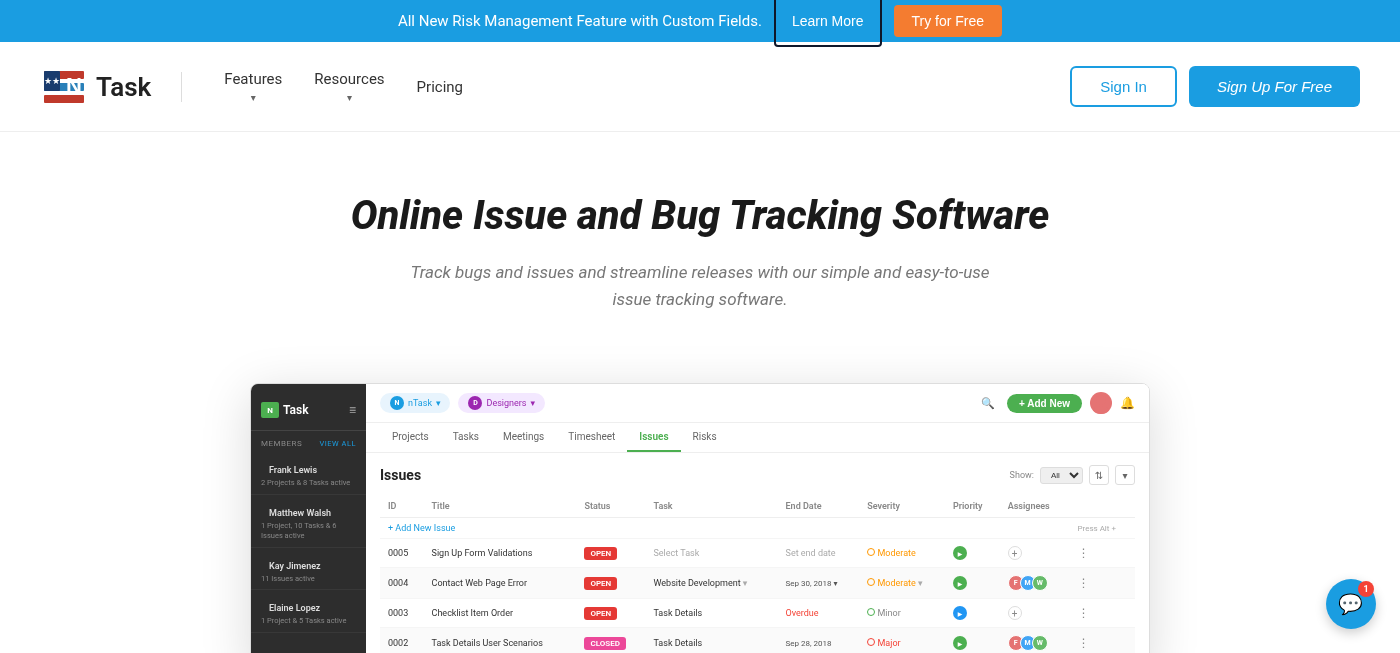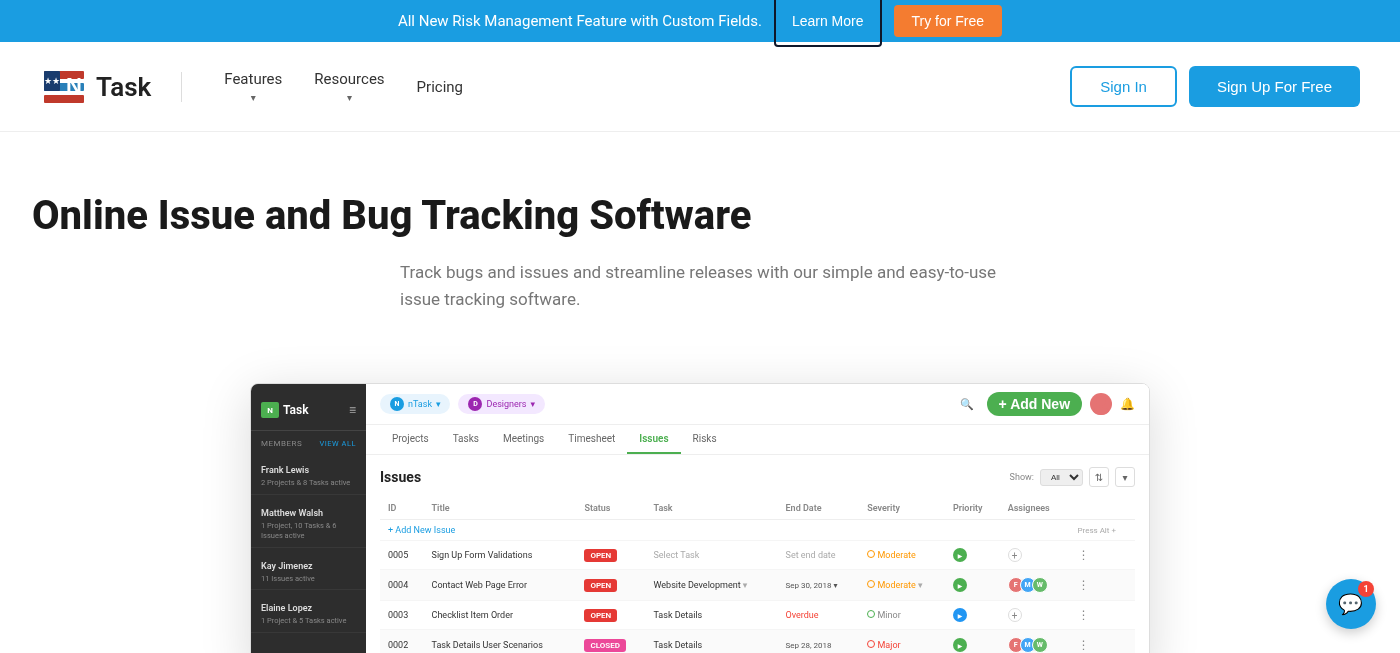--- a/index.html
+++ b/index.html
@@ -113,25 +113,28 @@
     }
     .sign-up-btn {
       background: #1a9de1;
       border: none;
       color: white;
       padding: 12px 28px;
       border-radius: 6px;
       cursor: pointer;
       font-size: 15px;
       font-weight: 500;
+      font-style: italic;
     }
 
     
     .hero {
-      padding: 60px 32px 30px;
+      text-align: center;
+      padding: 60px 40px 30px;
+      font-style: italic;
     }
     .hero h1 {
       font-size: 40px;
       font-weight: 800;
       color: #1a1a1a;
       margin-bottom: 20px;
     }
     .hero p {
       font-size: 17px;
       color: #777;
@@ -200,20 +203,21 @@
       text-transform: uppercase;
     }
     .sidebar-member {
       padding: 6px 10px;
       border-bottom: 1px solid #383838;
     }
     .sidebar-member-name {
       color: #ddd;
       font-size: 9px;
       font-weight: 600;
+      margin-left: 8px;
     }
     .sidebar-member-detail {
       color: #888;
       font-size: 7.5px;
       margin-top: 1px;
       line-height: 1.3;
     }
     .sidebar-view-all {
       color: #1a9de1;
       font-size: 7.5px;
@@ -298,21 +302,21 @@
       color: #666;
       cursor: pointer;
       font-size: 11px;
     }
     .add-new-btn {
       background: #4caf50;
       color: white;
       border: none;
       border-radius: 14px;
       padding: 4px 12px;
-      font-size: 14px;
+      font-size: 10px;
       font-weight: 600;
       cursor: pointer;
       display: flex;
       align-items: center;
       gap: 3px;
     }
     .user-avatar-top {
       width: 22px;
       height: 22px;
       border-radius: 50%;

